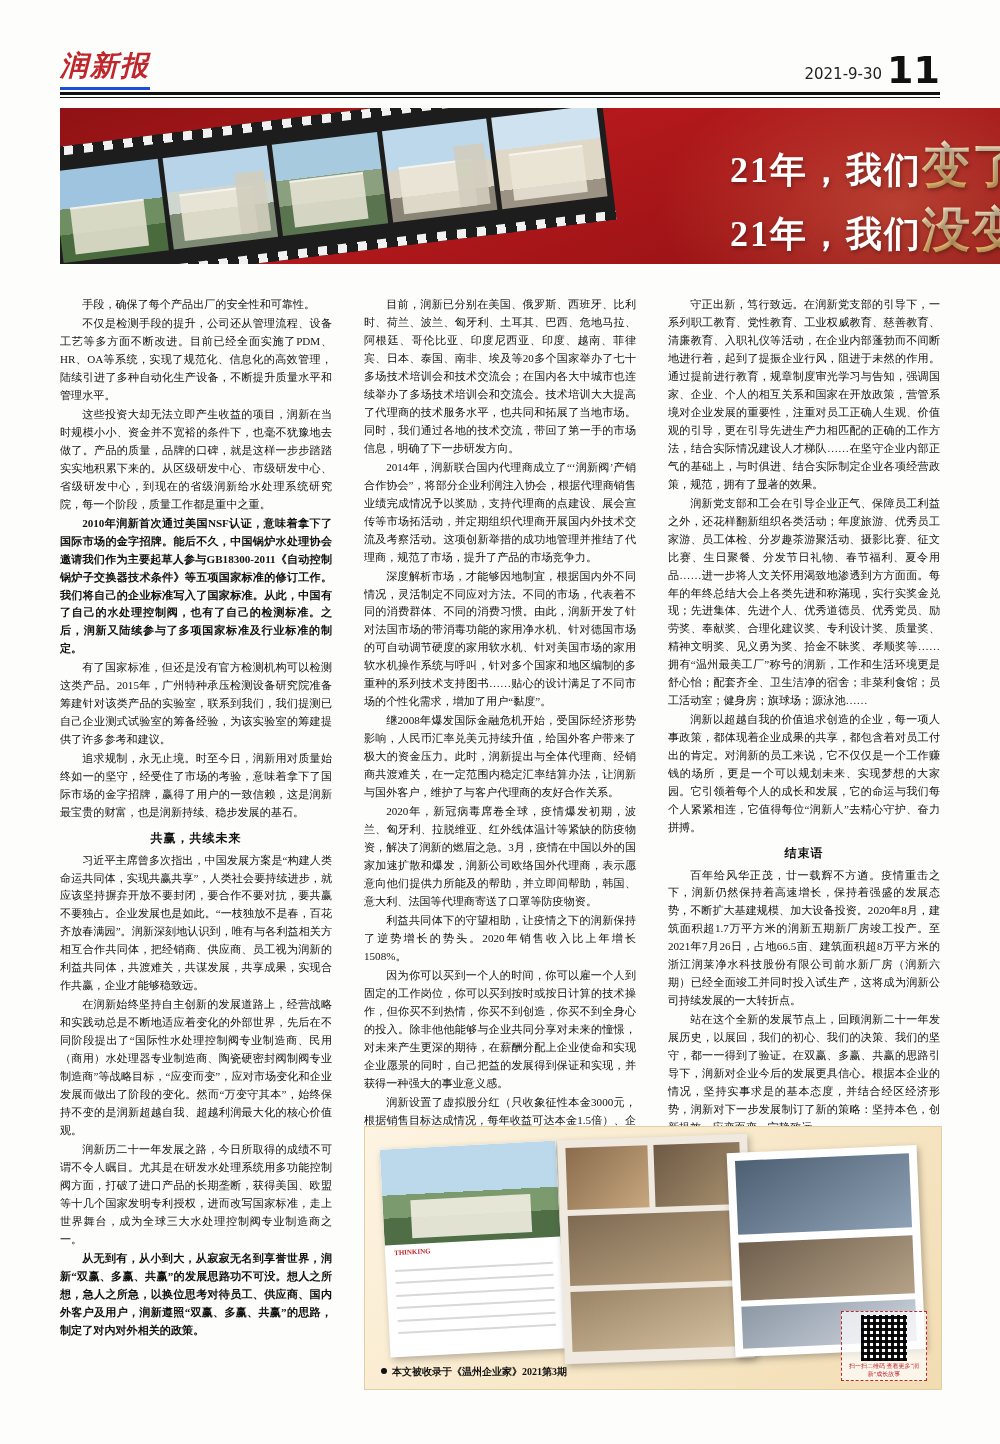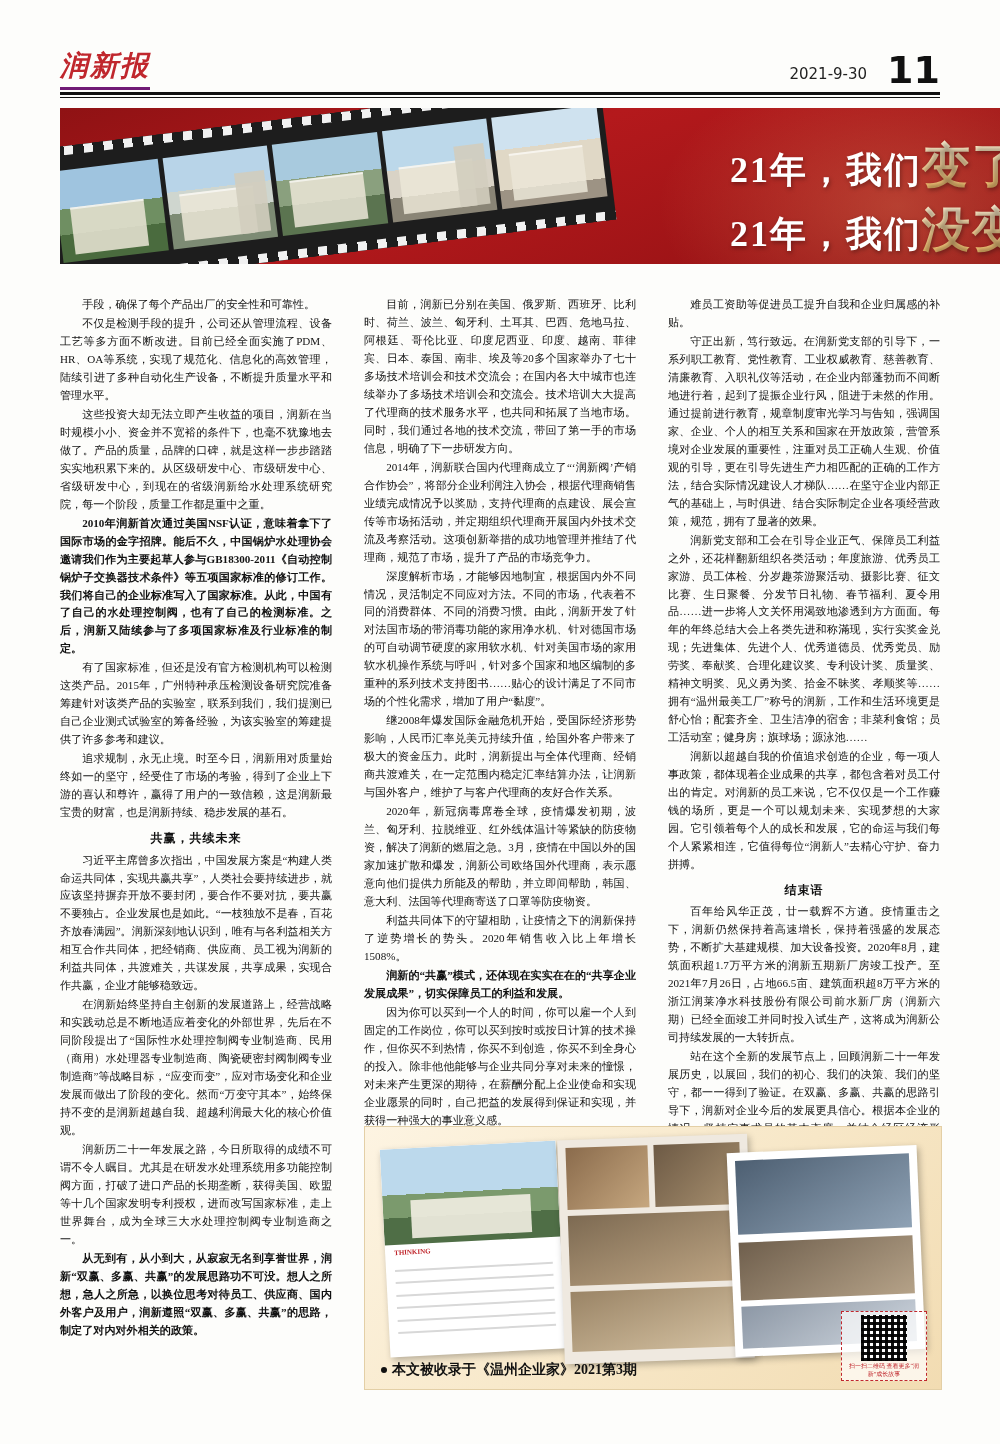--- a/index.html
+++ b/index.html
@@ -39,31 +39,31 @@
     height: 40px;
     display: flex;
     align-items: center;
   }
   .logo-text {
     font-family: "DejaVu Serif", serif;
     font-size: 28px;
     font-weight: bold;
     color: #c0272d;
     letter-spacing: 2px;
-    border-bottom: 3px solid #701a75;
+    border-bottom: 3px solid #1d4ed8;
     padding-bottom: 2px;
     font-style: italic;
   }
   .mast-right {
     position: absolute;
     right: 0;
     top: 0;
     display: flex;
     align-items: baseline;
-    gap: 20px;
+    gap: 5px;
   }
   .mast-date {
     font-size: 15px;
     color: #222;
     font-family: "DejaVu Sans", sans-serif;
     position: relative;
     top: -4px;
   }
   .mast-title {
     font-size: 30px;
@@ -282,21 +282,21 @@
     transform: rotate(-2.5deg);
     background: #ffffff;
   }
   .mag-right .p1 { position:absolute; left:8px; top:8px; right:8px; height: 74px; background: linear-gradient(150deg,#4d5f72,#8fa2b5); }
   .mag-right .p2 { position:absolute; left:8px; top:90px; right:8px; height: 58px; background: linear-gradient(150deg,#6f5f4d,#b5a288); }
   .mag-right .p3 { position:absolute; left:8px; top:154px; right:8px; height: 42px; background: linear-gradient(150deg,#8d98a6,#cfd6de); }
   .caption {
     position: absolute;
     left: 16px;
     bottom: 10px;
-    font-size: 14px;
+    font-size: 10px;
     color: #111;
     font-weight: bold;
   }
   .caption .dot {
     display: inline-block;
     width: 6px; height: 6px;
     background: #111;
     border-radius: 50%;
     margin-right: 5px;
     position: relative;
@@ -384,43 +384,41 @@
   </div>
 
   <div class="columns">
 
     <div class="col c1">
       <p>手段，确保了每个产品出厂的安全性和可靠性。</p>
       <p>不仅是检测手段的提升，公司还从管理流程、设备工艺等多方面不断改进。目前已经全面实施了PDM、HR、OA等系统，实现了规范化、信息化的高效管理，陆续引进了多种自动化生产设备，不断提升质量水平和管理水平。</p>
       <p>这些投资大却无法立即产生收益的项目，润新在当时规模小小、资金并不宽裕的条件下，也毫不犹豫地去做了。产品的质量，品牌的口碑，就是这样一步步踏踏实实地积累下来的。从区级研发中心、市级研发中心、省级研发中心，到现在的省级润新给水处理系统研究院，每一个阶段，质量工作都是重中之重。</p>
       <p class="b">2010年润新首次通过美国NSF认证，意味着拿下了国际市场的金字招牌。能后不久，中国锅炉水处理协会邀请我们作为主要起草人参与GB18300-2011《自动控制锅炉子交换器技术条件》等五项国家标准的修订工作。我们将自己的企业标准写入了国家标准。从此，中国有了自己的水处理控制阀，也有了自己的检测标准。之后，润新又陆续参与了多项国家标准及行业标准的制定。</p>
       <p>有了国家标准，但还是没有官方检测机构可以检测这类产品。2015年，广州特种承压检测设备研究院准备筹建针对该类产品的实验室，联系到我们，我们提测已自己企业测式试验室的筹备经验，为该实验室的筹建提供了许多参考和建议。</p>
-      <p>追求规制，永无止境。时至今日，润新用对质量始终如一的坚守，经受住了市场的考验，得到了企业上下游的喜认和尊许，赢得了用户的一致信赖，这是润新最宝贵的财富，也是润新持续、稳步发展的基石。</p>
+      <p>追求规制，永无止境。时至今日，润新用对质量始终如一的坚守，经受住了市场的考验，意味着拿下了国际市场的金字招牌，赢得了用户的一致信赖，这是润新最宝贵的财富，也是润新持续、稳步发展的基石。</p>
       <h3>共赢，共续未来</h3>
       <p>习近平主席曾多次指出，中国发展方案是“构建人类命运共同体，实现共赢共享”，人类社会要持续进步，就应该坚持摒弃开放不要封闭，要合作不要对抗，要共赢不要独占。企业发展也是如此。“一枝独放不是春，百花齐放春满园”。润新深刻地认识到，唯有与各利益相关方相互合作共同体，把经销商、供应商、员工视为润新的利益共同体，共渡难关，共谋发展，共享成果，实现合作共赢，企业才能够稳致远。</p>
       <p>在润新始终坚持自主创新的发展道路上，经营战略和实践动总是不断地适应着变化的外部世界，先后在不同阶段提出了“国际性水处理控制阀专业制造商、民用（商用）水处理器专业制造商、陶瓷硬密封阀制阀专业制造商”等战略目标，“应变而变”，应对市场变化和企业发展而做出了阶段的变化。然而“万变守其本”，始终保持不变的是润新超越自我、超越利润最大化的核心价值观。</p>
       <p>润新历二十一年发展之路，今日所取得的成绩不可谓不令人瞩目。尤其是在研发水处理系统用多功能控制阀方面，打破了进口产品的长期垄断，获得美国、欧盟等十几个国家发明专利授权，进而改写国家标准，走上世界舞台，成为全球三大水处理控制阀专业制造商之一。</p>
       <p class="b">从无到有，从小到大，从寂寂无名到享誉世界，润新“双赢、多赢、共赢”的发展思路功不可没。想人之所想，急人之所急，以换位思考对待员工、供应商、国内外客户及用户，润新遵照“双赢、多赢、共赢”的思路，制定了对内对外相关的政策。</p>
 
     </div>
 
     <div class="col c2">
       <p>目前，润新已分别在美国、俄罗斯、西班牙、比利时、荷兰、波兰、匈牙利、土耳其、巴西、危地马拉、阿根廷、哥伦比亚、印度尼西亚、印度、越南、菲律宾、日本、泰国、南非、埃及等20多个国家举办了七十多场技术培训会和技术交流会；在国内各大中城市也连续举办了多场技术培训会和交流会。技术培训大大提高了代理商的技术服务水平，也共同和拓展了当地市场。同时，我们通过各地的技术交流，带回了第一手的市场信息，明确了下一步研发方向。</p>
       <p>2014年，润新联合国内代理商成立了“‘润新阀’产销合作协会”，将部分企业利润注入协会，根据代理商销售业绩完成情况予以奖励，支持代理商的点建设、展会宣传等市场拓活动，并定期组织代理商开展国内外技术交流及考察活动。这项创新举措的成功地管理并推结了代理商，规范了市场，提升了产品的市场竞争力。</p>
       <p>深度解析市场，才能够因地制宜，根据国内外不同情况，灵活制定不同应对方法。不同的市场，代表着不同的消费群体、不同的消费习惯。由此，润新开发了针对法国市场的带消毒功能的家用净水机、针对德国市场的可自动调节硬度的家用软水机、针对美国市场的家用软水机操作系统与呼叫，针对多个国家和地区编制的多重种的系列技术支持图书……贴心的设计满足了不同市场的个性化需求，增加了用户“黏度”。</p>
       <p>继2008年爆发国际金融危机开始，受国际经济形势影响，人民币汇率兑美元持续升值，给国外客户带来了极大的资金压力。此时，润新提出与全体代理商、经销商共渡难关，在一定范围内稳定汇率结算办法，让润新与国外客户，维护了与客户代理商的友好合作关系。</p>
       <p>2020年，新冠病毒席卷全球，疫情爆发初期，波兰、匈牙利、拉脱维亚、红外线体温计等紧缺的防疫物资，解决了润新的燃眉之急。3月，疫情在中国以外的国家加速扩散和爆发，润新公司欧络国外代理商，表示愿意向他们提供力所能及的帮助，并立即间帮助，韩国、意大利、法国等代理商寄送了口罩等防疫物资。</p>
       <p>利益共同体下的守望相助，让疫情之下的润新保持了逆势增长的势头。2020年销售收入比上年增长1508%。</p>
-      <p class="b">润新的“共赢”模式，还体现在实实在在的“共享企业发展成果”，切实保障员工的利益和发展。</p>
       <p>因为你可以买到一个人的时间，你可以雇一个人到固定的工作岗位，你可以买到按时或按日计算的技术操作，但你买不到热情，你买不到创造，你买不到全身心的投入。除非他他能够与企业共同分享对未来的憧憬，对未来产生更深的期待，在薪酬分配上企业使命和实现企业愿景的同时，自己把益的发展得到保证和实现，并获得一种强大的事业意义感。</p>
       <p>润新设置了虚拟股分红（只收象征性本金3000元，根据销售目标达成情况，每年收益可达本金1.5倍）、企业年金（企业每年利润的5%存入员工年金账户，退休时领取）、工龄奖（结合销售情况与工龄发放）等与企业利润结构的奖金；餐费补贴、交通住房补贴、夜班补贴、夏季高温补贴、夜视值班补贴、联防队补贴等针对生活事项的补贴；学历职称补贴、培训费补贴、工龄补贴（结合工作年限每月发放，逐年递增）、开门红包（感谢员工每年年初准时复工）、困</p>
     </div>
 
     <div class="col c3">
-      <p>难员工资助等促进员工提升自我和企业归属感的补贴。</p>
       <p>守正出新，笃行致远。在润新党支部的引导下，一系列职工教育、党性教育、工业权威教育、慈善教育、清廉教育、入职礼仪等活动，在企业内部蓬勃而不间断地进行着，起到了提振企业行风，阻进于未然的作用。通过提前进行教育，规章制度审光学习与告知，强调国家、企业、个人的相互关系和国家在开放政策，营管系境对企业发展的重要性，注重对员工正确人生观、价值观的引导，更在引导先进生产力相匹配的正确的工作方法，结合实际情况建设人才梯队……在坚守企业内部正气的基础上，与时俱进、结合实际制定企业各项经营政策，规范，拥有了显著的效果。</p>
       <p>润新党支部和工会在引导企业正气、保障员工利益之外，还花样翻新组织各类活动；年度旅游、优秀员工家游、员工体检、分岁趣茶游聚活动、摄影比赛、征文比赛、生日聚餐、分发节日礼物、春节福利、夏令用品……进一步将人文关怀用渴致地渗透到方方面面。每年的年终总结大会上各类先进和称滿现，实行实奖金兑现；先进集体、先进个人、优秀道德员、优秀党员、励劳奖、奉献奖、合理化建议奖、专利设计奖、质量奖、精神文明奖、见义勇为奖、拾金不昧奖、孝顺奖等……拥有“温州最美工厂”称号的润新，工作和生活环境更是舒心怡；配套齐全、卫生洁净的宿舍；非菜利食馆；员工活动室；健身房；旗球场；源泳池……</p>
       <p>润新以超越自我的价值追求创造的企业，每一项人事政策，都体现着企业成果的共享，都包含着对员工付出的肯定。对润新的员工来说，它不仅仅是一个工作赚钱的场所，更是一个可以规划未来、实现梦想的大家园。它引领着每个人的成长和发展，它的命运与我们每个人紧紧相连，它值得每位“润新人”去精心守护、奋力拼搏。</p>
       <h3>结束语</h3>
       <p>百年给风华正茂，廿一载辉不方遒。疫情重击之下，润新仍然保持着高速增长，保持着强盛的发展态势，不断扩大基建规模、加大设备投资。2020年8月，建筑面积超1.7万平方米的润新五期新厂房竣工投产。至2021年7月26日，占地66.5亩、建筑面积超8万平方米的浙江润莱净水科技股份有限公司前水新厂房（润新六期）已经全面竣工并同时投入试生产，这将成为润新公司持续发展的一大转折点。</p>
       <p>站在这个全新的发展节点上，回顾润新二十一年发展历史，以展回，我们的初心、我们的决策、我们的坚守，都一一得到了验证。在双赢、多赢、共赢的思路引导下，润新对企业今后的发展更具信心。根据本企业的情况，坚持实事求是的基本态度，并结合经区经济形势，润新对下一步发展制订了新的策略：坚持本色，创新提效，应变而变，宁静致远。</p>
       <p>百年洗礼恰是风华正茂，征途漫漫仍需砥砺前行。面对急剧变化的国际形势、全球范围内的国家、企业和个人都要善于识变求变应变；是一场智慧与耐力的消耗战，保持我们内心的定力与工作的变速，有条不紊，不轻易被打乱，不忘初心、砥砺前行。今天，我们站在建党100周年的历史关口，回顾我们党、我们国家、我们企业，乃至我们每个人来时的征程，我们有了百年的背后，是不忘初心，是难有音斗，是每一个你我接过时代的接力棒，为中华民族的伟大复兴，奋勇向前。</p>
     </div>
 
   </div>

